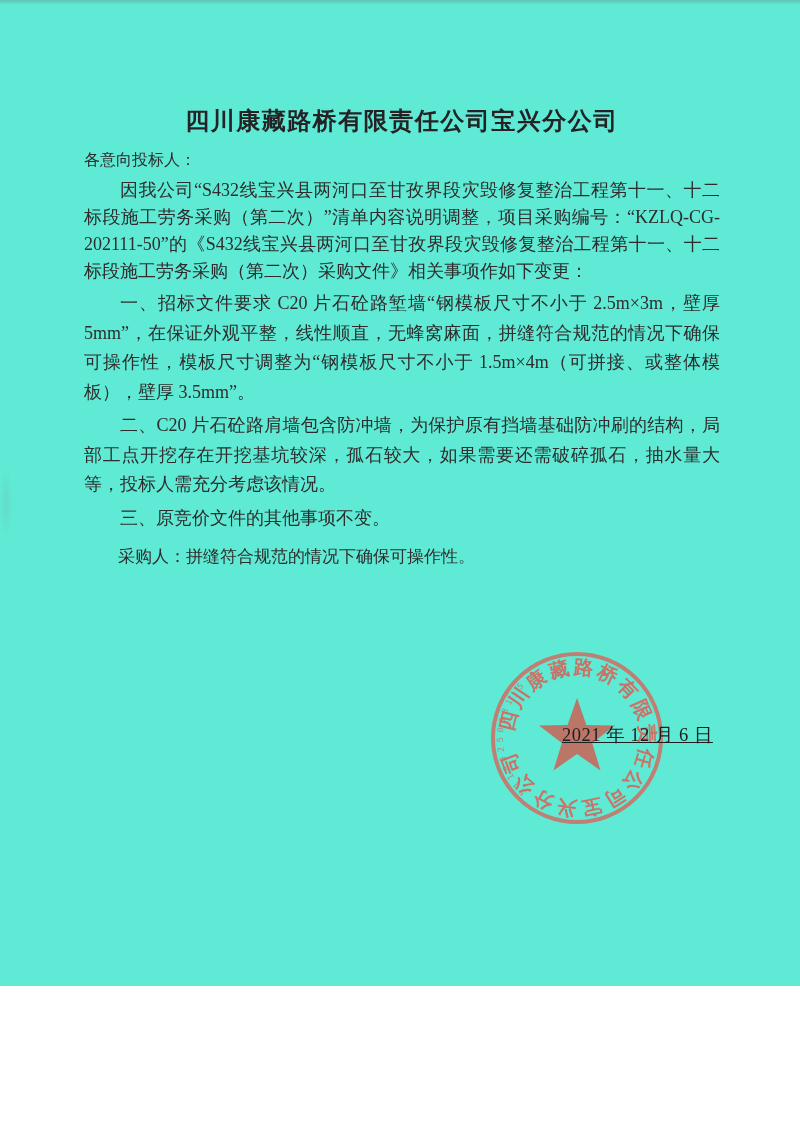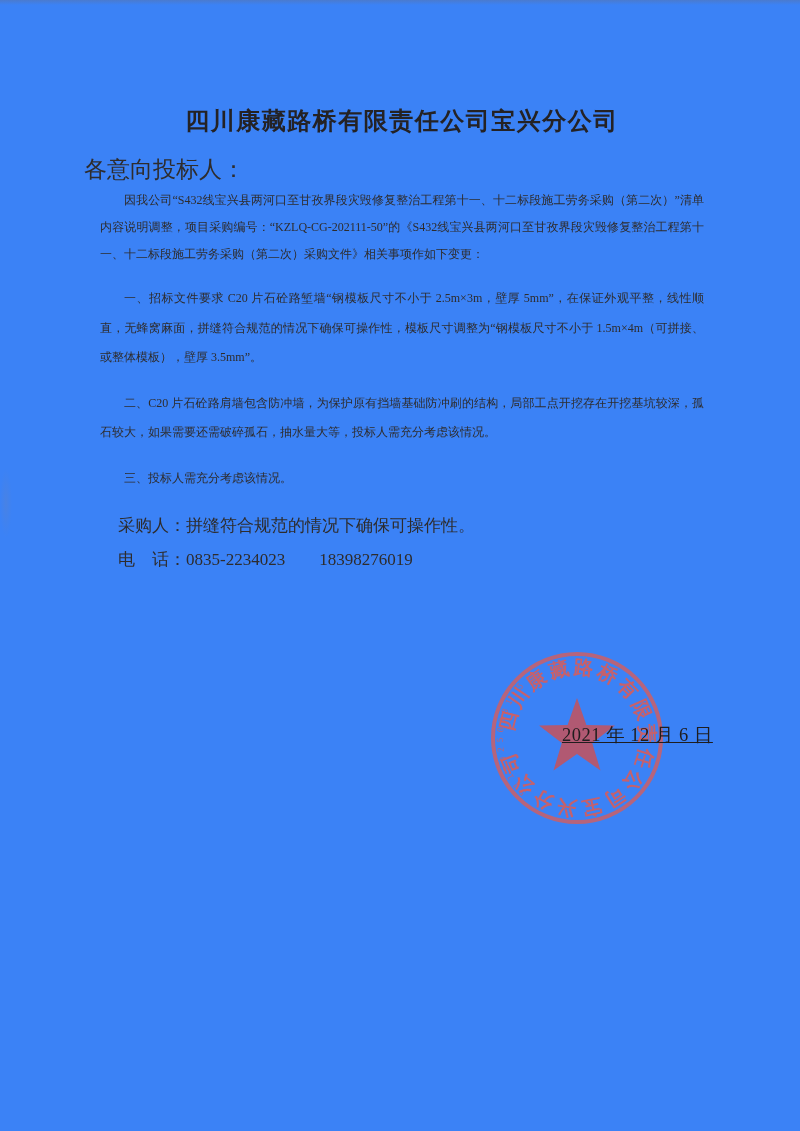--- a/index.html
+++ b/index.html
@@ -4,22 +4,22 @@
 <style>
   html, body { margin: 0; padding: 0; }
   body {
     width: 800px; height: 1131px;
     background: #ffffff;
     font-family: "Liberation Serif", "DejaVu Serif", serif;
     overflow: hidden;
   }
   .page {
     position: relative;
-    width: 800px; height: 1131px;
-    background: #3b82f6;
+    width: 800px; height: 986px;
+    background: #5eead4;
     color: #2e2c2d;
   }
   
   .scan-edge-top {
     position: absolute; top: 0; left: 0; right: 0; height: 5px;
     background: linear-gradient(180deg, rgba(110,105,115,0.30), rgba(110,105,115,0));
   }
   .scan-smudge {
     position: absolute; left: 0; top: 468px; width: 12px; height: 70px;
     background: radial-gradient(closest-side, rgba(140,130,140,0.16), rgba(140,130,140,0));
@@ -29,28 +29,28 @@
     left: 84px; top: 104px; width: 636px;
   }
   .title-block { text-align: center; }
   .title-line {
     font-size: 24px; font-weight: bold;
     line-height: 35px; letter-spacing: 1.5px;
     color: #242225;
     margin: 0;
   }
   .salutation {
-    margin-top: 19px;
-    font-size: 23px; line-height: 24px;
+    margin-top: 9px;
+    font-size: 16px; line-height: 24px;
   }
   .para {
-    font-size: 12px;
+    font-size: 18px;
     text-align: justify;
     text-indent: 2em;
-    margin: 16px;
+    margin: 0;
   }
   .para-intro  { margin-top: 5px;  line-height: 27px; }
   .para-sec    { margin-top: 4px;  line-height: 29.5px; }
   .contact-block { margin-top: 7px; }
   .contact-row {
     font-size: 17px; line-height: 33.5px;
     text-indent: 2em;
     white-space: pre;
   }
   .date-line {
@@ -79,25 +79,24 @@
   <div class="content">
     <div class="title-block">
       <p class="title-line">四川康藏路桥有限责任公司宝兴分公司</p>
     </div>
 
     <div class="salutation">各意向投标人：</div>
 
     <p class="para para-intro">因我公司“S432线宝兴县两河口至甘孜界段灾毁修复整治工程第十一、十二标段施工劳务采购（第二次）”清单内容说明调整，项目采购编号：“KZLQ-CG-202111-50”的《S432线宝兴县两河口至甘孜界段灾毁修复整治工程第十一、十二标段施工劳务采购（第二次）采购文件》相关事项作如下变更：</p>
     <p class="para para-sec">一、招标文件要求 C20 片石砼路堑墙“钢模板尺寸不小于 2.5m×3m，壁厚 5mm”，在保证外观平整，线性顺直，无蜂窝麻面，拼缝符合规范的情况下确保可操作性，模板尺寸调整为“钢模板尺寸不小于 1.5m×4m（可拼接、或整体模板），壁厚 3.5mm”。</p>
     <p class="para para-sec">二、C20 片石砼路肩墙包含防冲墙，为保护原有挡墙基础防冲刷的结构，局部工点开挖存在开挖基坑较深，孤石较大，如果需要还需破碎孤石，抽水量大等，投标人需充分考虑该情况。</p>
-    <p class="para para-sec">三、投标人需充分考虑该情况。</p>
+    <p class="para para-sec">三、原竞价文件的其他事项不变。</p>
 
     <div class="contact-block">
       <div class="contact-row"><span>采购人：</span><span>拼缝符合规范的情况下确保可操作性。</span></div>
-      <div class="contact-row"><span>电　话：</span><span>0835-2234023　　18398276019</span></div>
     </div>
   </div>
 
   <svg class="seal" viewBox="0 0 180 190" xmlns="http://www.w3.org/2000/svg" xmlns:xlink="http://www.w3.org/1999/xlink">
     <defs>
       <path id="ring-path" d="M 26 93 A 64 64 0 1 1 154 93 A 64 64 0 1 1 26 93"></path>
       <path id="serial-path" d="M 42.4 149.7 A 74 74 0 0 1 42.4 36.3"></path>
     </defs>
     <circle cx="90" cy="93" r="84" fill="none" stroke="#e25a50" stroke-width="4" opacity="0.8"></circle>
     <polygon points="90,53 99.4,80.1 128,80.6 105.2,97.9 113.5,125.4 90,109 66.5,125.4 74.8,97.9 52,80.6 80.6,80.1" fill="#e0493f" opacity="0.78"></polygon>

